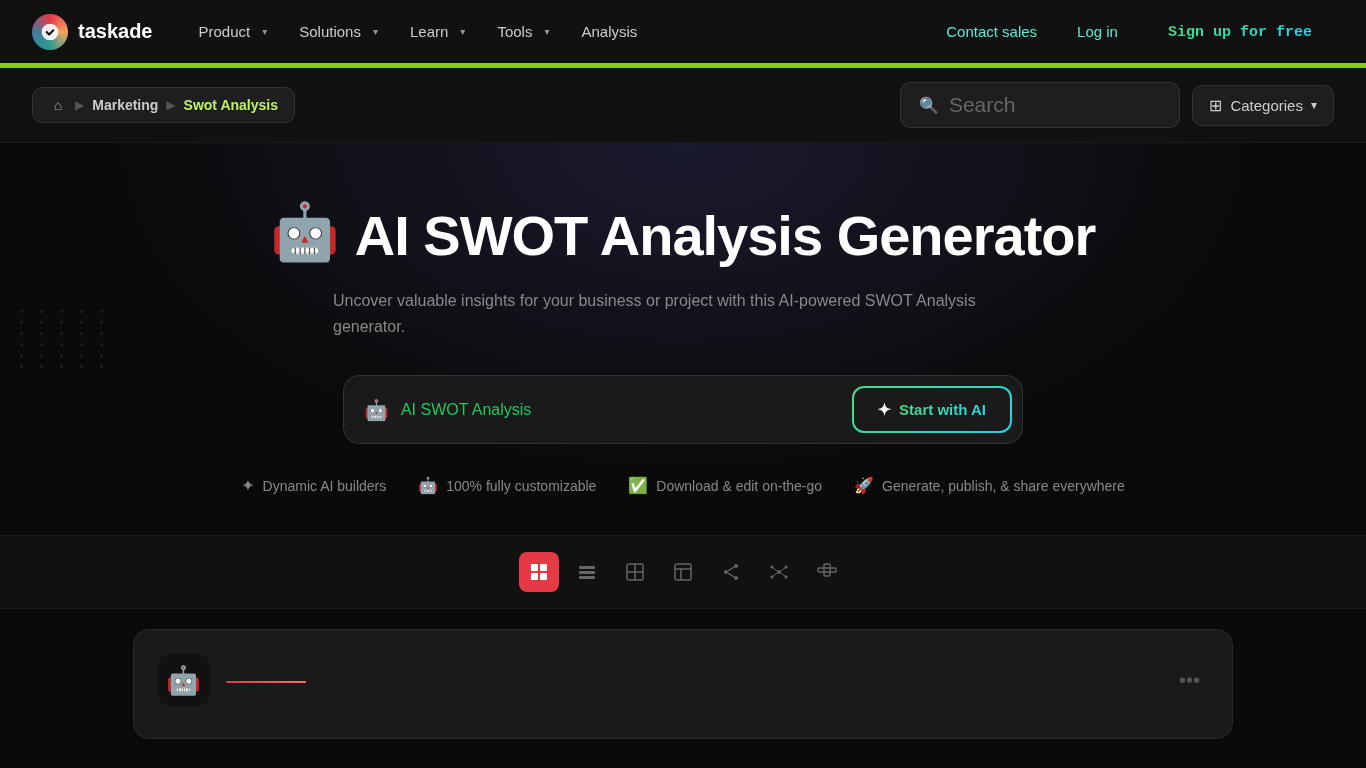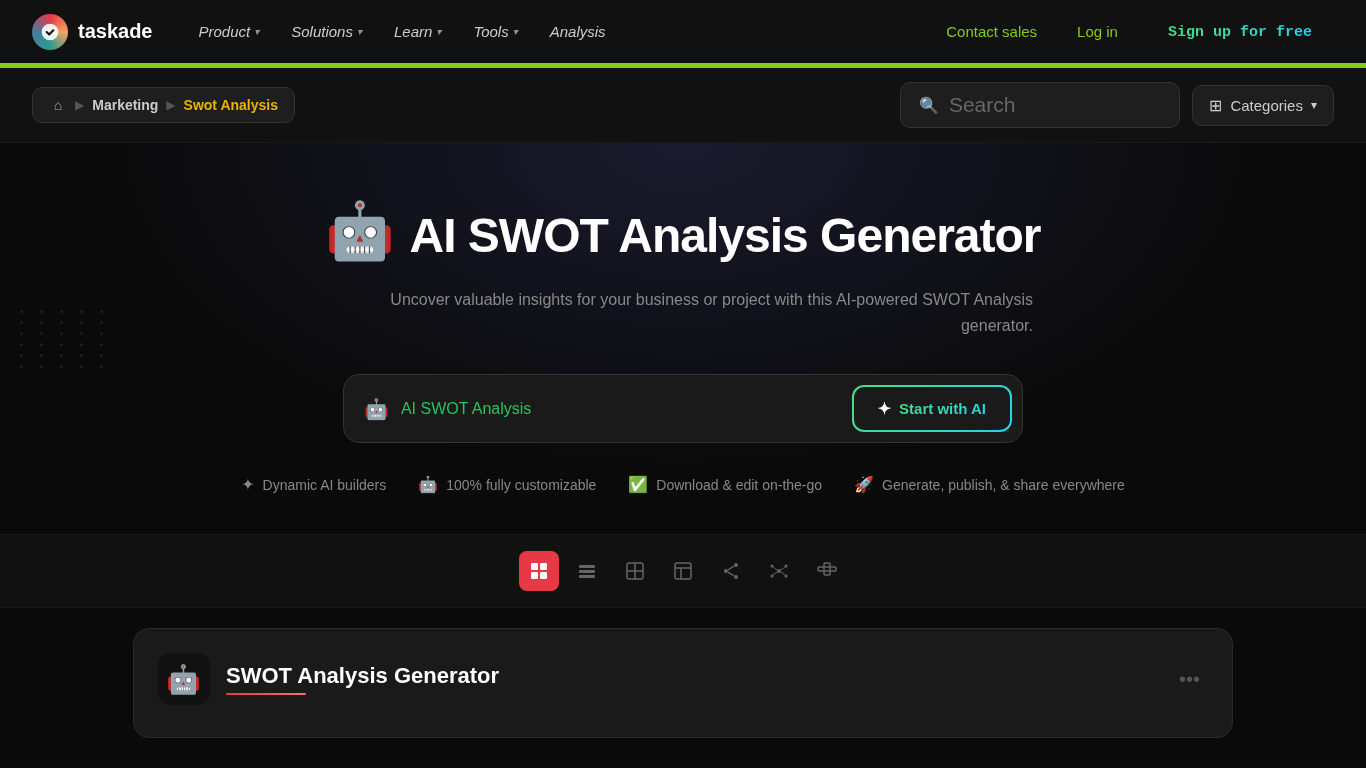--- a/index.html
+++ b/index.html
@@ -52,41 +52,40 @@
     }
     .nav-links {
       display: flex;
       align-items: center;
       gap: 4px;
       margin-left: 24px;
     }
     .nav-link {
       display: flex;
       align-items: center;
-      gap: 4px;
+      gap: 12px;
       padding: 8px 14px;
       color: #ccc;
       font-size: 15px;
       cursor: pointer;
       border-radius: 6px;
       transition: background 0.2s;
       user-select: none;
-      font-style: italic;
     }
     .nav-chevron {
       font-size: 10px;
       opacity: 0.7;
     }
     .nav-right {
       display: flex;
       align-items: center;
       gap: 16px;
     }
     .nav-contact, .nav-login {
-      color: #84cc16;
+      color: #5eead4;
       font-size: 15px;
       cursor: pointer;
       padding: 8px 12px;
       border-radius: 6px;
     }
     .signup-btn {
       border: 2px solid transparent;
       background: linear-gradient(#111, #111) padding-box,
                   linear-gradient(135deg, #4ade80, #22d3ee) border-box;
       border-radius: 24px;
@@ -130,21 +129,21 @@
     .breadcrumb-home {
       width: 18px;
       height: 18px;
       display: flex;
       align-items: center;
       justify-content: center;
       color: #aaa;
     }
     .breadcrumb-sep { color: #555; font-size: 12px; }
     .breadcrumb-item { color: #ccc; cursor: pointer; font-weight: bold; }
-    .breadcrumb-item:last-child { color: #eab308; }
+    .breadcrumb-item:last-child { color: #bef264; }
 
     .search-categories {
       display: flex;
       align-items: center;
       gap: 12px;
     }
     .search-box {
       display: flex;
       align-items: center;
       gap: 10px;
@@ -215,29 +214,29 @@
       margin-bottom: 20px;
     }
     .robot-icon {
       width: 64px;
       height: 64px;
       flex-shrink: 0;
       font-size: 56px;
       line-height: 1;
     }
     .hero-title {
-      font-size: 48px;
+      font-size: 56px;
       font-weight: 800;
       color: #fff;
       letter-spacing: -1px;
     }
     .hero-subtitle {
       font-size: 16px;
       color: #888;
-      text-align: right;
+      text-align: left;
       max-width: 700px;
       margin-bottom: 36px;
       line-height: 1.6;
     }
 
     
     .cta-box {
       display: flex;
       align-items: center;
       justify-content: space-between;
@@ -580,21 +579,20 @@
       </svg>
     </div>
   </div>
 
   <div class="card-area">
     <div class="swot-card">
       <div class="swot-card-header">
         <div class="swot-card-title-wrap">
           <div class="swot-card-icon">🤖</div>
           <div>
-            <div class="swot-card-title">SWOT Analysis Generator</div>
             <div class="swot-card-underline"></div>
           </div>
         </div>
         <div class="three-dots">•••</div>
       </div>
     </div>
   </div>
 </div>
 
 </body></html>

